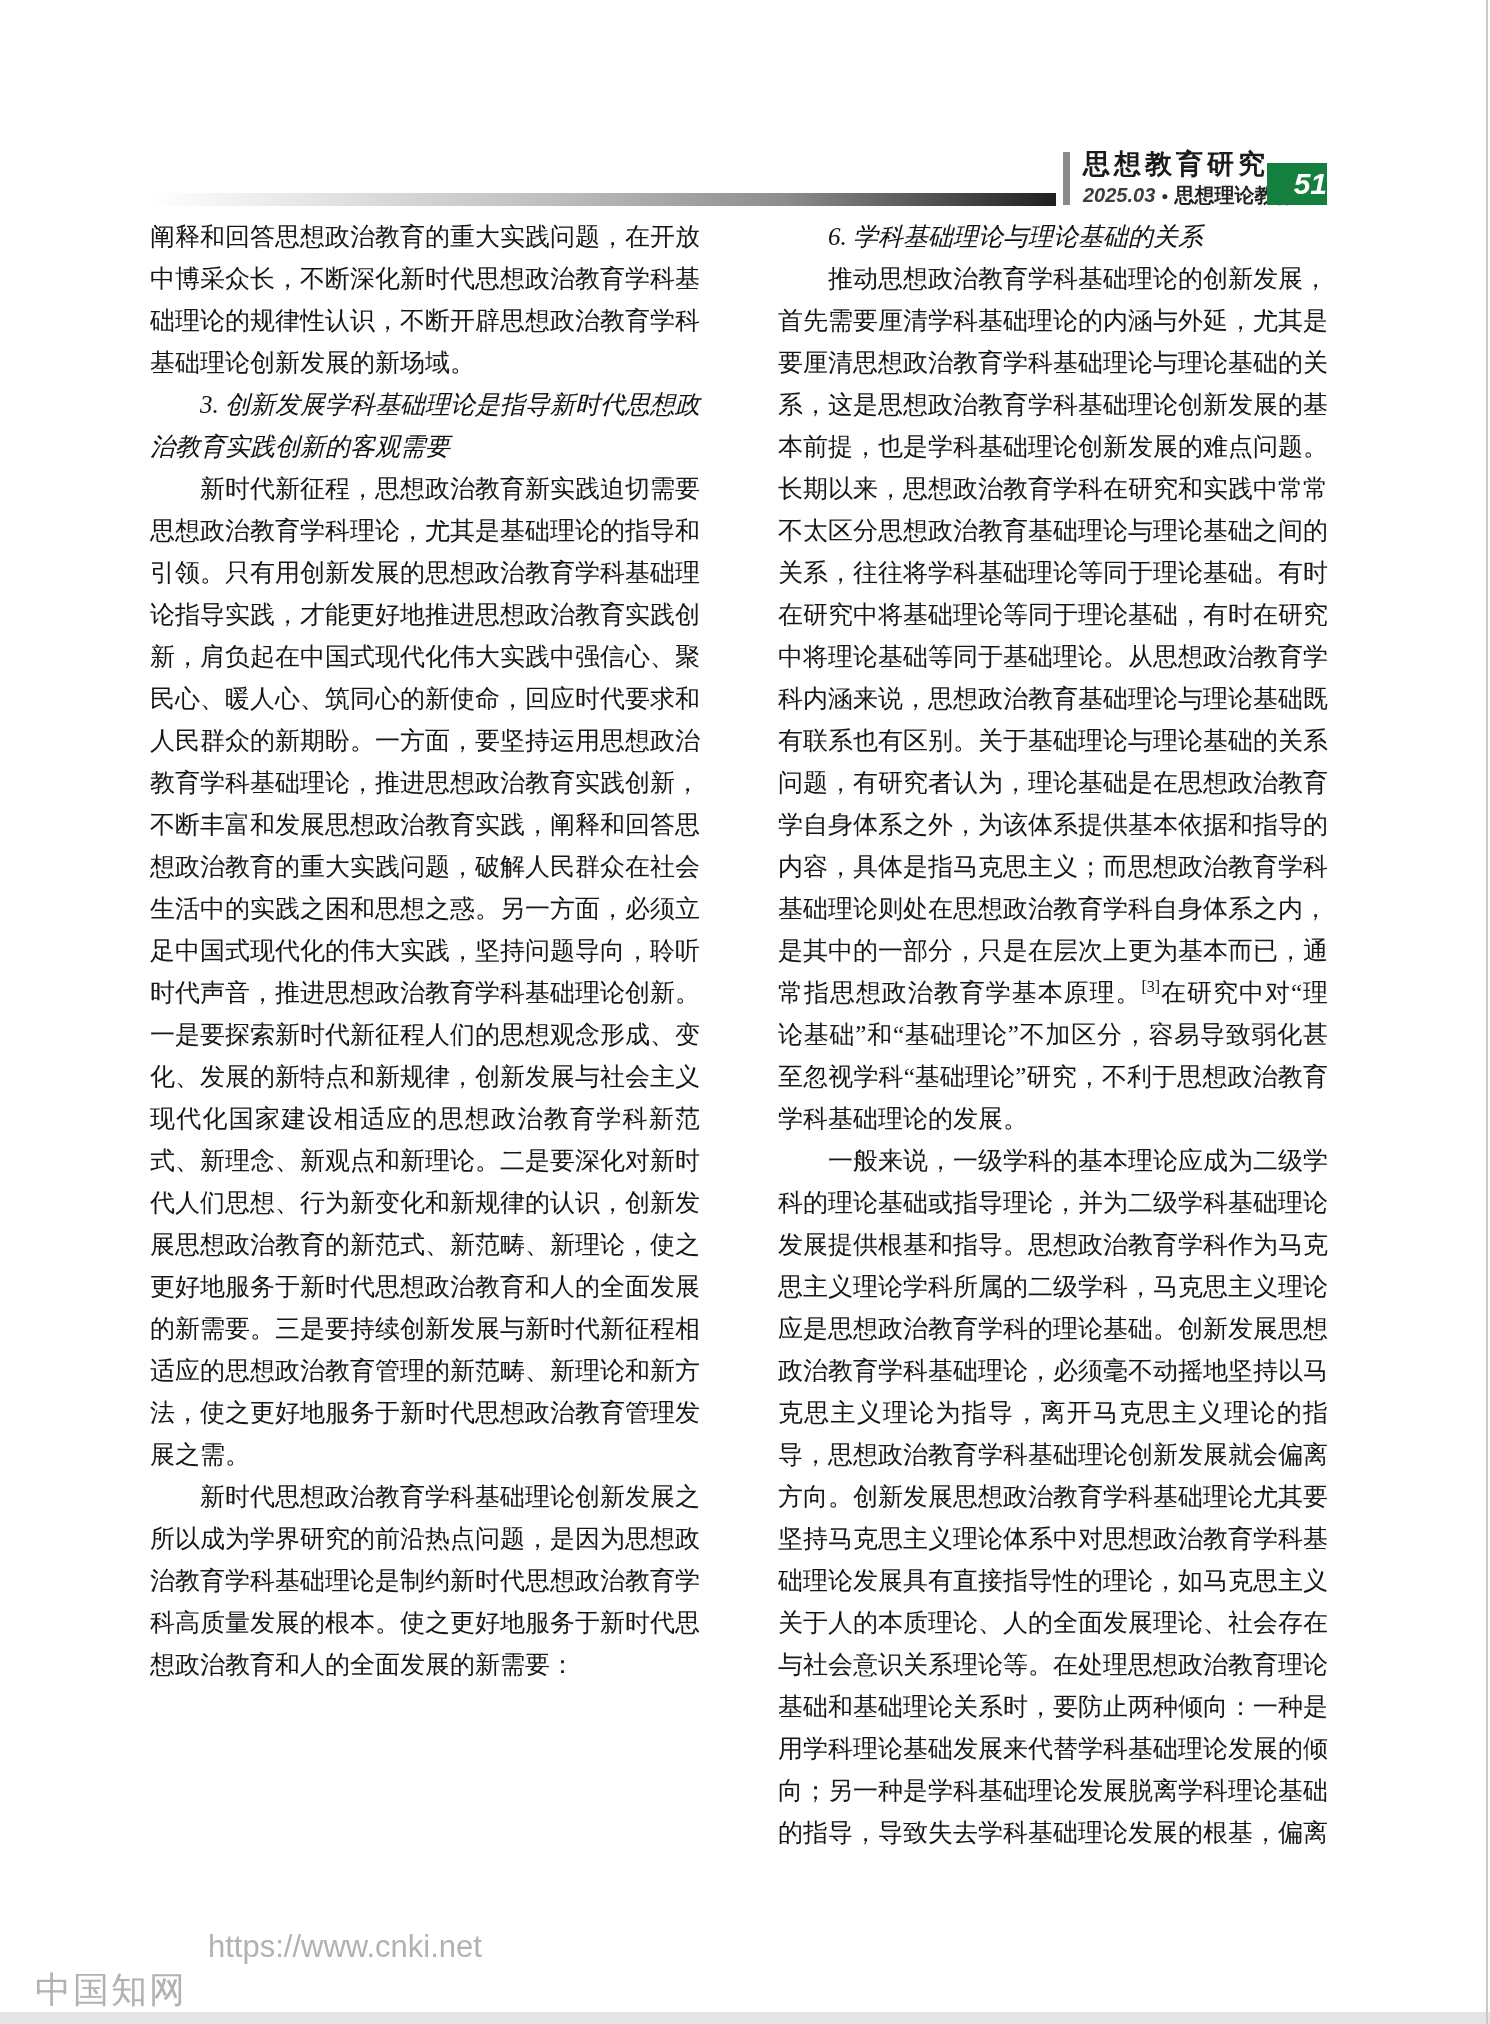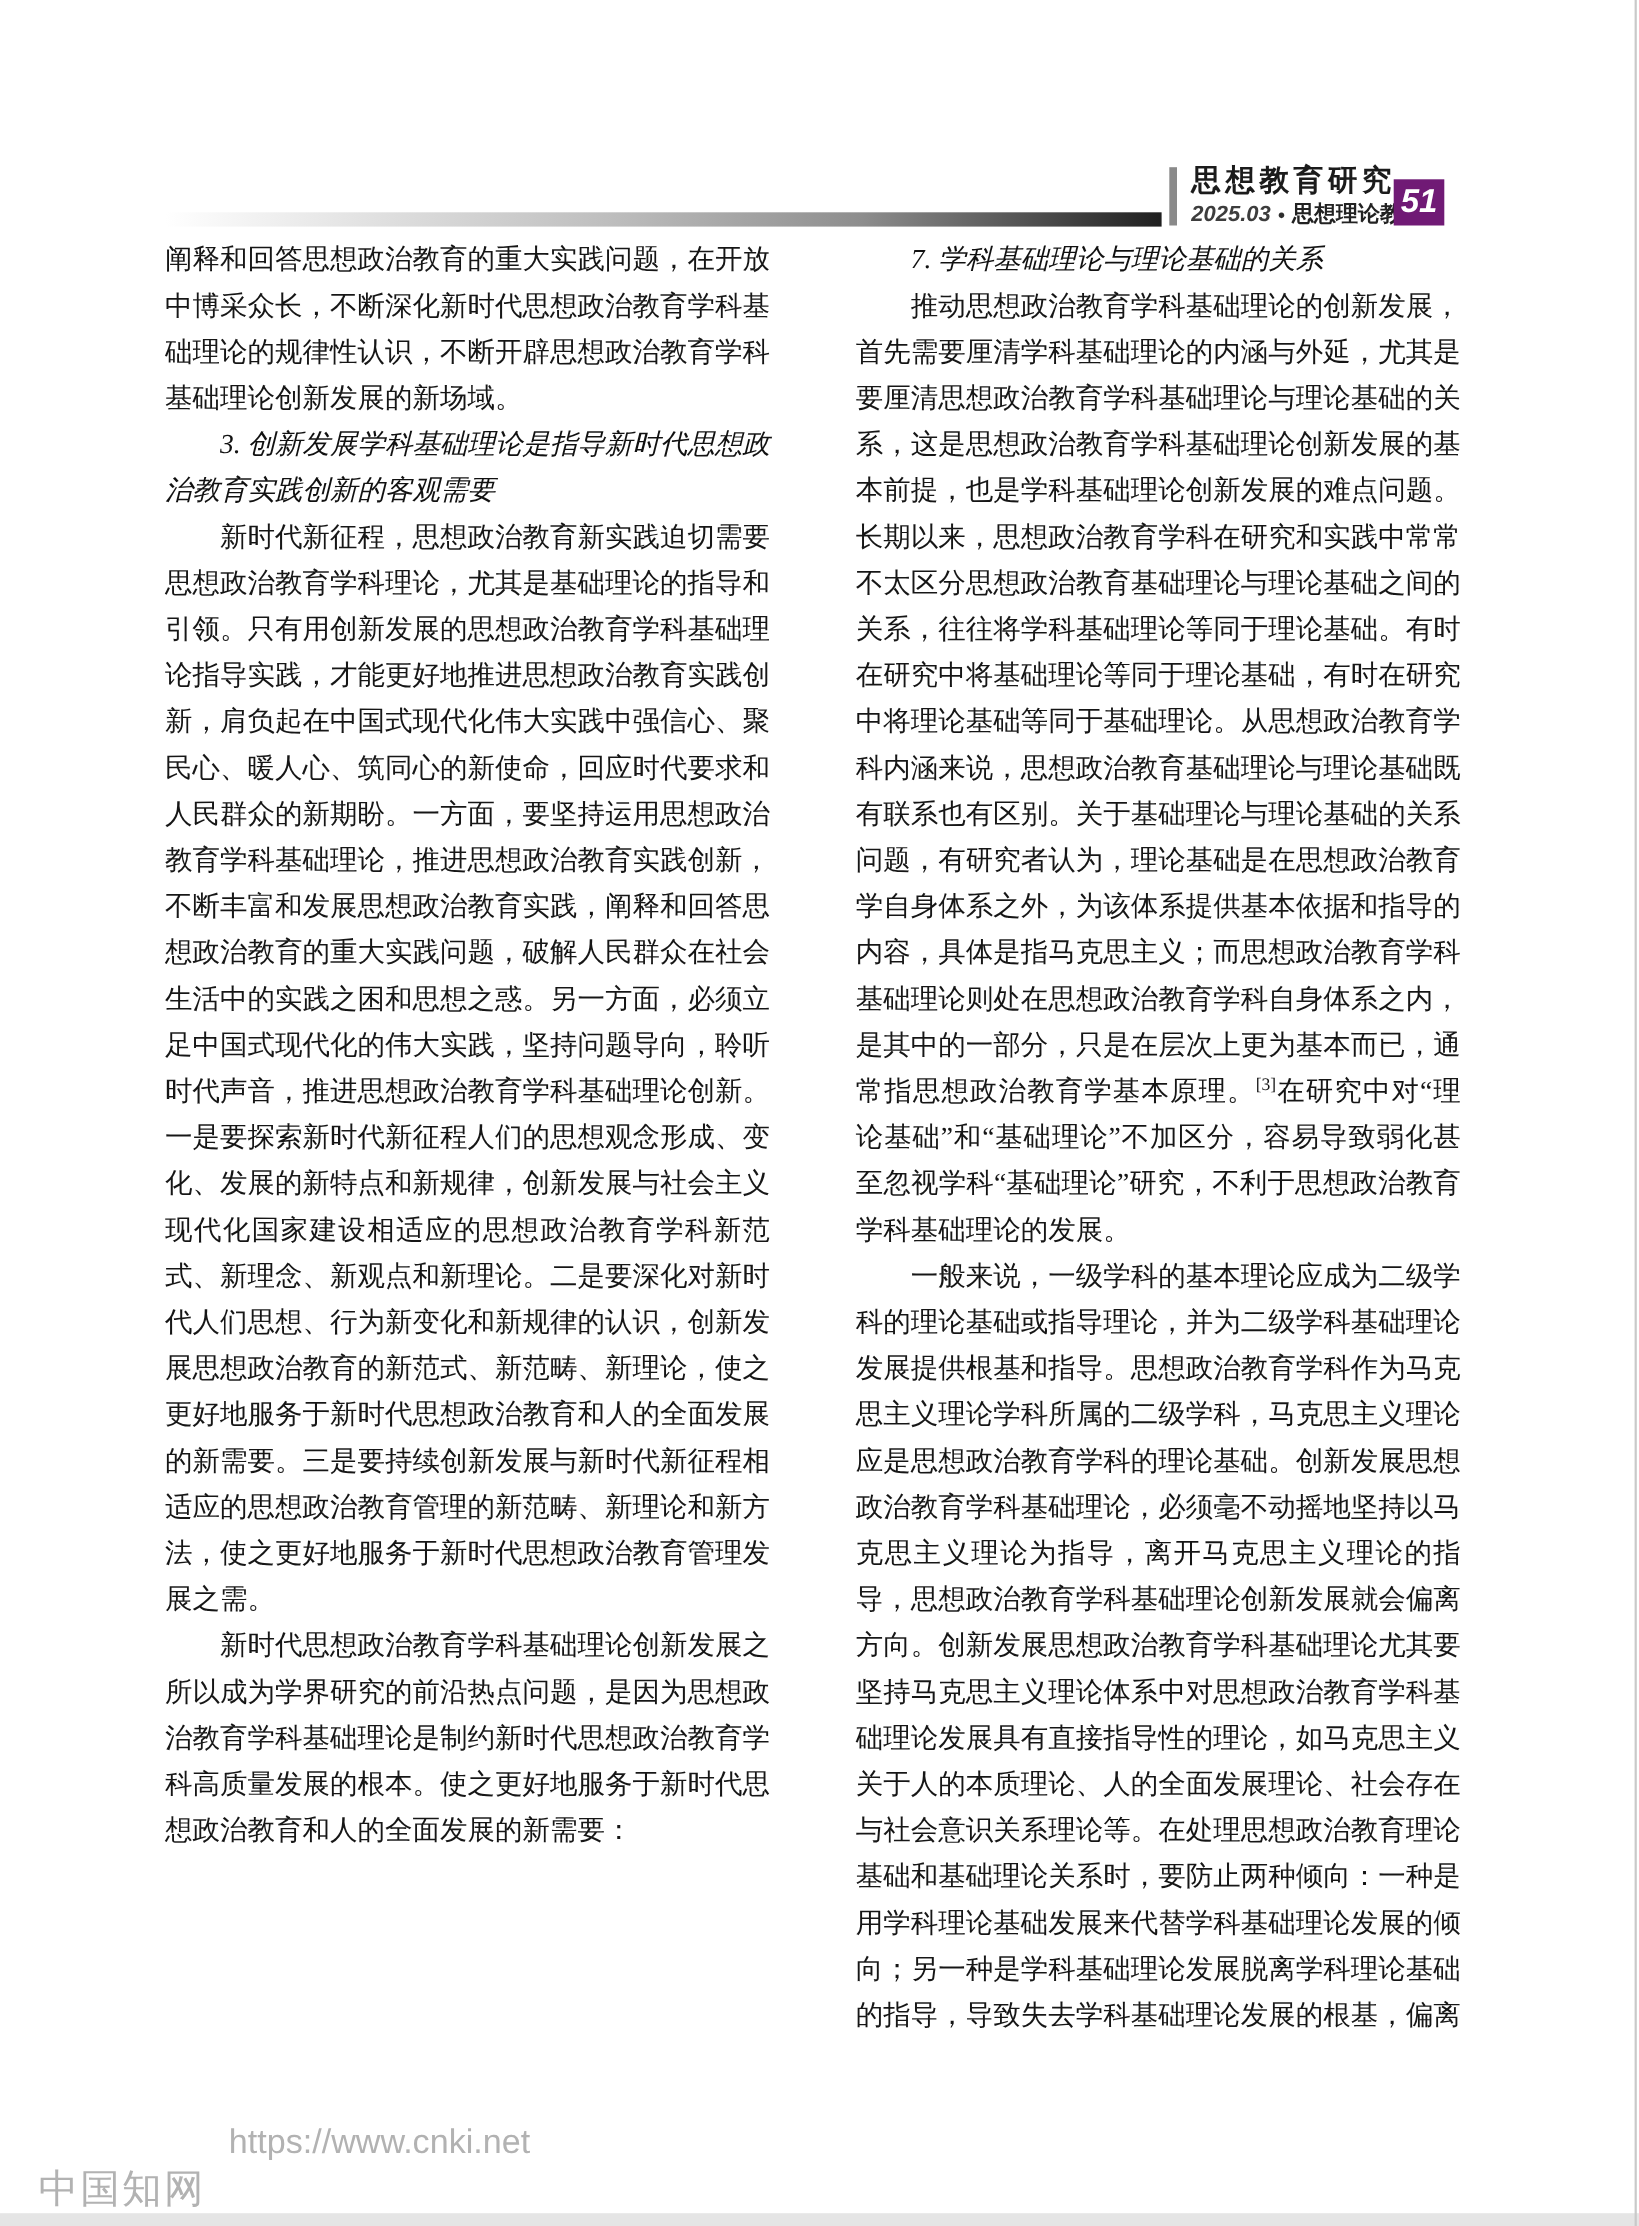--- a/index.html
+++ b/index.html
@@ -29,22 +29,22 @@
   }
   .issue-line{
     position:absolute;left:1083px;top:183px;
     font-family:"Liberation Sans","DejaVu Sans",sans-serif;
     font-size:20px;line-height:24px;color:#2e2e2e;white-space:nowrap;
   }
   .issue-date{font-style:italic;font-weight:bold;color:#3d3d3d;}
   .issue-dot{font-size:12px;vertical-align:2px;padding:0 6px;color:#2e2e2e;}
   .issue-section{font-weight:bold;color:#222222;}
   .pagebox{
-    position:absolute;left:1267px;top:163px;width:46px;height:42px;
-    background:#701a75;text-align:center;
+    position:absolute;left:1267px;top:163px;width:60px;height:42px;
+    background:#15803d;text-align:right;
   }
   .pagebox span{
     font-family:"Liberation Sans","DejaVu Sans",sans-serif;
     font-style:italic;font-weight:bold;font-size:30px;line-height:42px;color:#ffffff;
   }
 
   
   .col{
     position:absolute;top:216px;width:550px;
     font-size:25px;line-height:42px;color:#161616;
@@ -104,21 +104,21 @@
   </div>
 
   <div class="col col-left">
     <p class="noindent">阐释和回答思想政治教育的重大实践问题，在开放中博采众长，不断深化新时代思想政治教育学科基础理论的规律性认识，不断开辟思想政治教育学科基础理论创新发展的新场域。</p>
     <p class="kai">3. 创新发展学科基础理论是指导新时代思想政治教育实践创新的客观需要</p>
     <p>新时代新征程，思想政治教育新实践迫切需要思想政治教育学科理论，尤其是基础理论的指导和引领。只有用创新发展的思想政治教育学科基础理论指导实践，才能更好地推进思想政治教育实践创新，肩负起在中国式现代化伟大实践中强信心、聚民心、暖人心、筑同心的新使命，回应时代要求和人民群众的新期盼。一方面，要坚持运用思想政治教育学科基础理论，推进思想政治教育实践创新，不断丰富和发展思想政治教育实践，阐释和回答思想政治教育的重大实践问题，破解人民群众在社会生活中的实践之困和思想之惑。另一方面，必须立足中国式现代化的伟大实践，坚持问题导向，聆听时代声音，推进思想政治教育学科基础理论创新。一是要探索新时代新征程人们的思想观念形成、变化、发展的新特点和新规律，创新发展与社会主义现代化国家建设相适应的思想政治教育学科新范式、新理念、新观点和新理论。二是要深化对新时代人们思想、行为新变化和新规律的认识，创新发展思想政治教育的新范式、新范畴、新理论，使之更好地服务于新时代思想政治教育和人的全面发展的新需要。三是要持续创新发展与新时代新征程相适应的思想政治教育管理的新范畴、新理论和新方法，使之更好地服务于新时代思想政治教育管理发展之需。</p>
     <p>新时代思想政治教育学科基础理论创新发展之所以成为学界研究的前沿热点问题，是因为思想政治教育学科基础理论是制约新时代思想政治教育学科高质量发展的根本。使之更好地服务于新时代思想政治教育和人的全面发展的新需要：</p>
   </div>
 
   <div class="col col-right">
-    <p class="kai">7. 学科基础理论与理论基础的关系</p>
+    <p class="kai">6. 学科基础理论与理论基础的关系</p>
     <p><span>推动思想政治教育学科基础理论的创新发展，首先需要厘清学科基础理论的内涵与外延，尤其是要厘清思想政治教育学科基础理论与理论基础的关系，这是思想政治教育学科基础理论创新发展的基本前提，也是学科基础理论创新发展的难点问题。长期以来，思想政治教育学科在研究和实践中常常不太区分思想政治教育基础理论与理论基础之间的关系，往往将学科基础理论等同于理论基础。有时在研究中将基础理论等同于理论基础，有时在研究中将理论基础等同于基础理论。从思想政治教育学科内涵来说，思想政治教育基础理论与理论基础既有联系也有区别。关于基础理论与理论基础的关系问题，有研究者认为，理论基础是在思想政治教育学自身体系之外，为该体系提供基本依据和指导的内容，具体是指马克思主义；而思想政治教育学科基础理论则处在思想政治教育学科自身体系之内，是其中的一部分，只是在层次上更为基本而已，通常指思想政治教育学基本原理。</span><sup class="fnref">[3]</sup><span>在研究中对“理论基础”和“基础理论”不加区分，容易导致弱化甚至忽视学科“基础理论”研究，不利于思想政治教育学科基础理论的发展。</span></p>
     <p>一般来说，一级学科的基本理论应成为二级学科的理论基础或指导理论，并为二级学科基础理论发展提供根基和指导。思想政治教育学科作为马克思主义理论学科所属的二级学科，马克思主义理论应是思想政治教育学科的理论基础。创新发展思想政治教育学科基础理论，必须毫不动摇地坚持以马克思主义理论为指导，离开马克思主义理论的指导，思想政治教育学科基础理论创新发展就会偏离方向。创新发展思想政治教育学科基础理论尤其要坚持马克思主义理论体系中对思想政治教育学科基础理论发展具有直接指导性的理论，如马克思主义关于人的本质理论、人的全面发展理论、社会存在与社会意识关系理论等。在处理思想政治教育理论基础和基础理论关系时，要防止两种倾向：一种是用学科理论基础发展来代替学科基础理论发展的倾向；另一种是学科基础理论发展脱离学科理论基础的指导，导致失去学科基础理论发展的根基，偏离</p>
   </div>
 
   <div class="footer-site">中国知网</div>
   <div class="footer-url">https://www.cnki.net</div>
   <div class="bottom-strip"></div>
   <div class="edge-line"></div>
 
 </div>

